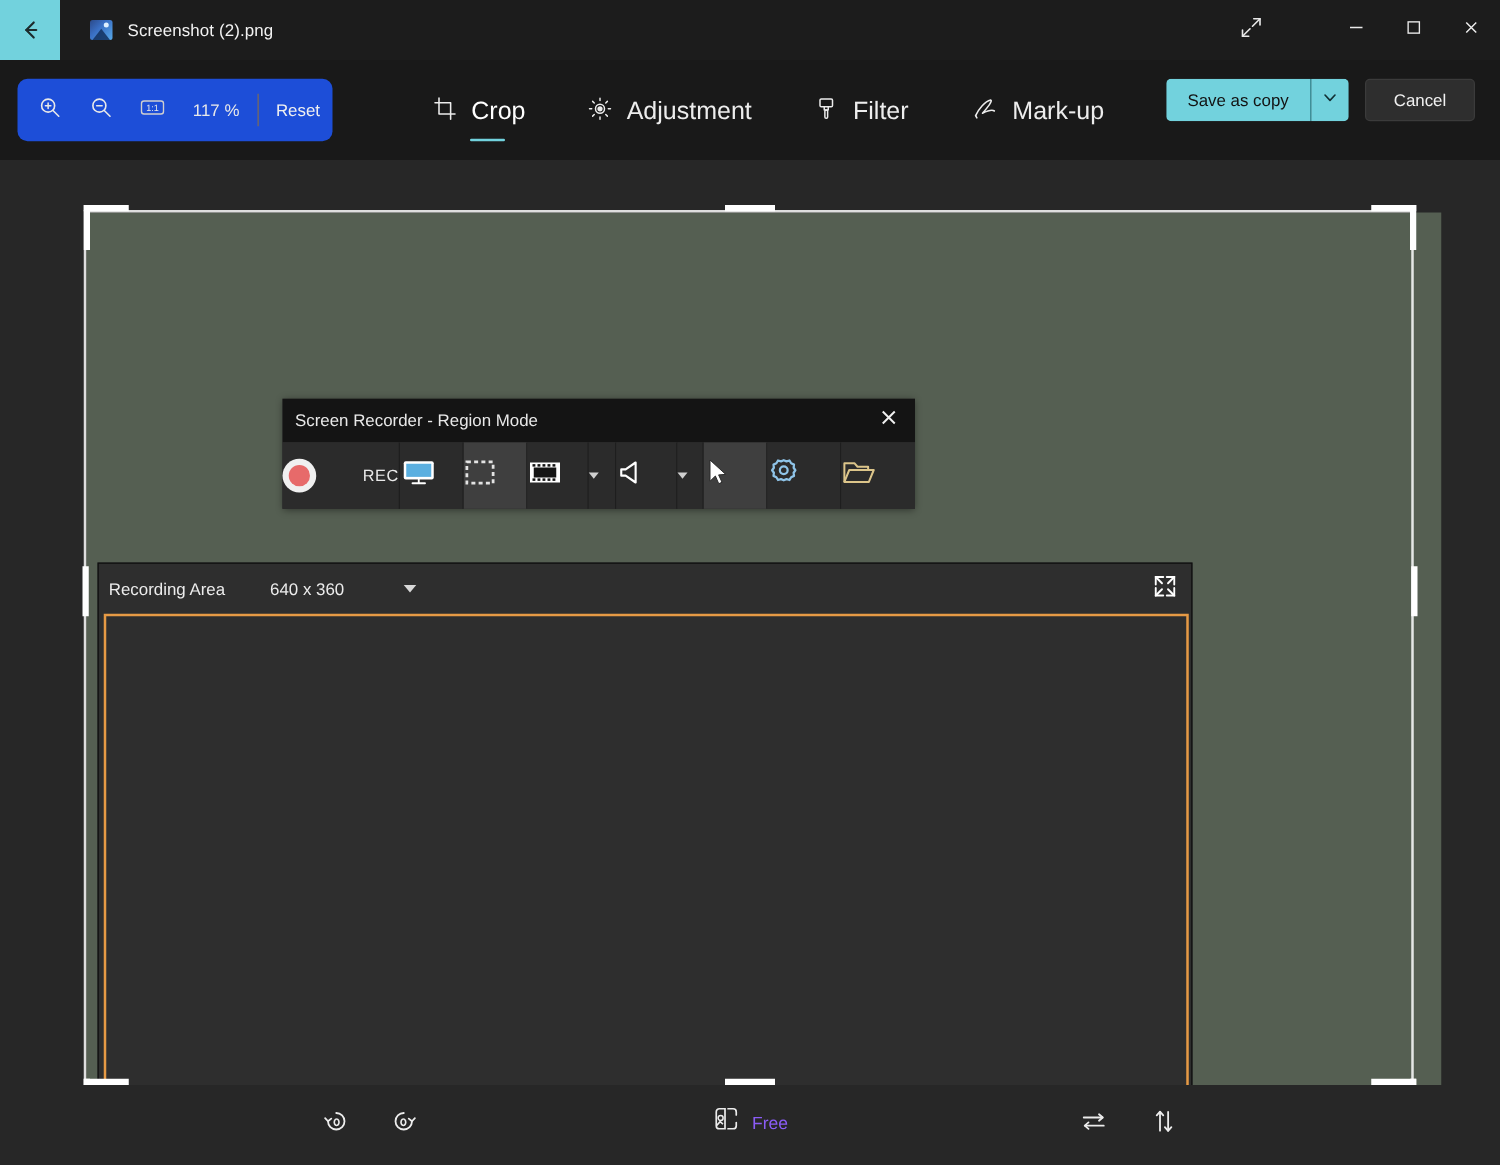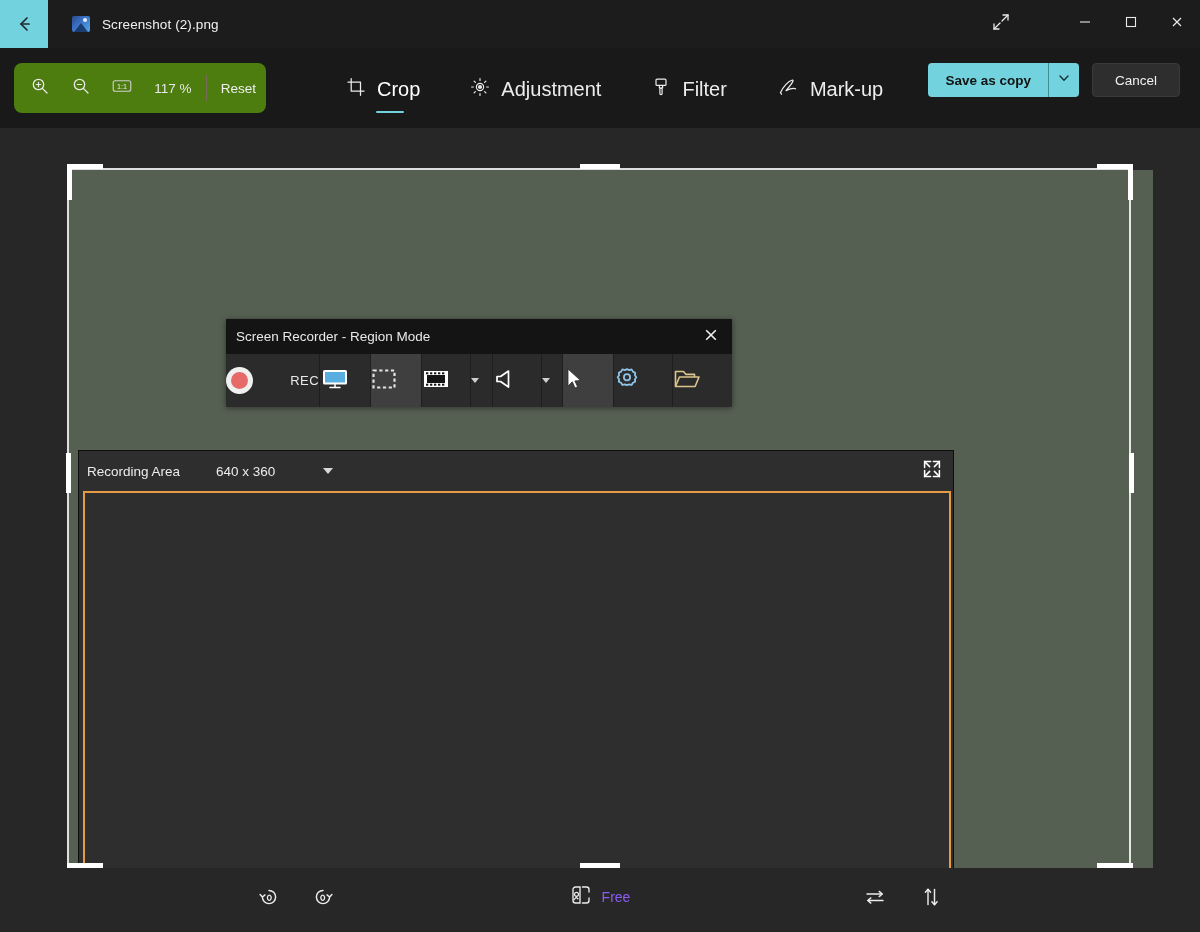--- a/index.html
+++ b/index.html
@@ -52,21 +52,21 @@
   }
 
   
   .toolstrip {
     position: absolute; top: 48px; left: 0; width: 1200px; height: 80px;
     background: #191919;
   }
   .zoom-pill {
     position: absolute; left: 14px; top: 15px;
     height: 50px; width: 252px;
-    background: #4d7c0f; border-radius: 8px;
+    background: #1d4ed8; border-radius: 8px;
     display: flex; align-items: center;
   }
   .zp-btn {
     width: 44px; height: 44px; display: flex; align-items: center; justify-content: center;
     cursor: pointer; border-radius: 5px;
   }
   .zp-btn.first { margin-left: 5px; }
   .zoom-val {
     color: #e9e9e9; font-size: 13.5px; width: 62px; text-align: center;
     margin-left: 2px;
@@ -87,21 +87,21 @@
   .tab .lbl { color: #ededed; font-size: 20px; white-space: nowrap; }
   .tab.active .lbl { color: #ffffff; }
   .tab .underline {
     position: absolute; bottom: -2px; left: 36px; width: 28px; height: 2.5px;
     background: #72d2dd; border-radius: 2px;
   }
 
   .right-actions {
     position: absolute; right: 20px; top: 15px; display: flex; align-items: center; gap: 13px;
   }
-  .save-group { display: flex; height: 34px; border-radius: 4px; overflow: hidden; font-weight: bold; }
+  .save-group { display: flex; height: 34px; border-radius: 4px; overflow: hidden; }
   .save-main {
     background: #72d2dd; color: #121212; font-size: 13.5px;
     padding: 0 17px; display: flex; align-items: center; cursor: pointer;
   }
   .save-div { width: 1px; background: #3d8f98; }
   .save-arrow {
     background: #72d2dd; width: 30px; display: flex; align-items: center; justify-content: center;
     cursor: pointer;
   }
   .cancel-btn {

